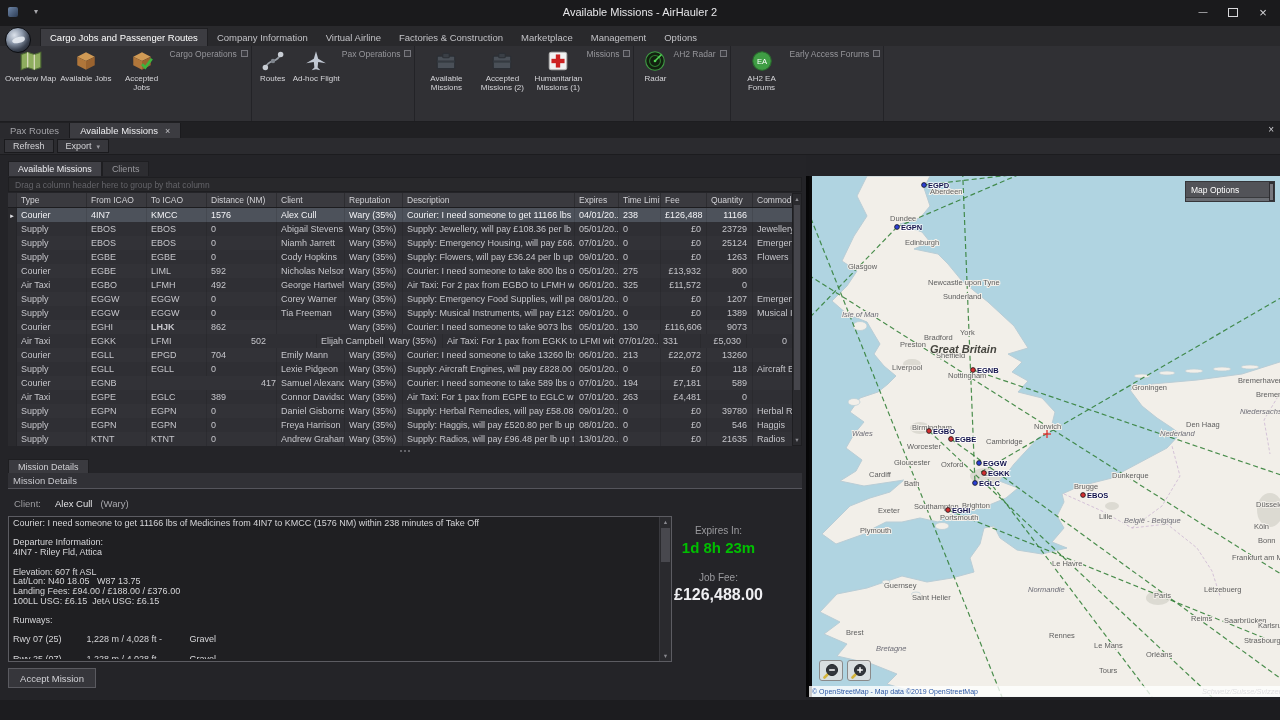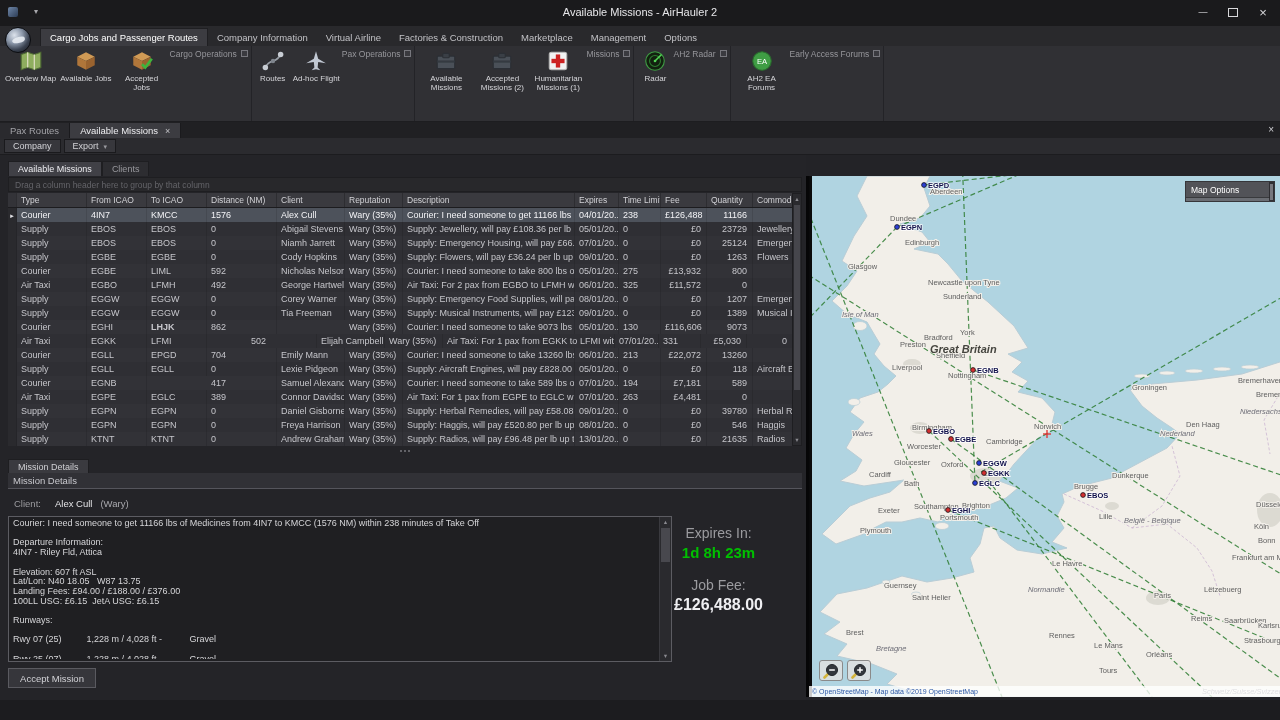--- a/index.html
+++ b/index.html
@@ -82,21 +82,21 @@
 .desc-box{position:absolute;left:8px;top:361px;width:664px;height:146px;background:#1f1f22;border:1px solid #5c5c62;overflow:hidden;}
 .desc-text{position:absolute;left:4px;top:2px;right:15px;bottom:2px;overflow:hidden;}
 .desc-line{font-size:9px;line-height:9.7px;color:#d6d6d9;white-space:pre;overflow:hidden;}
 .desc-scroll{position:absolute;right:0;top:0;bottom:0;width:12px;background:#2a2a2e;border-left:1px solid #3a3a3f;}
 .ds-arrow{height:10px;text-align:center;line-height:10px;font-size:5.5px;color:#8a8a90;}
 .ds-arrow.up::before{content:"▲";}
 .ds-arrow.down::before{content:"▼";}
 .ds-arrow.down{position:absolute;bottom:0;left:0;right:0;}
 .ds-thumb{position:absolute;left:1px;right:1px;top:11px;height:34px;background:#48484e;}
 .fee-panel{position:absolute;left:636px;top:370px;width:165px;text-align:center;}
-.fee-panel .small-lbl{font-size:14px;color:#9b9b9f;}
+.fee-panel .small-lbl{font-size:10px;color:#9b9b9f;}
 .expires-value{font-size:15px;font-weight:bold;color:#00bf00;margin:3px 0 16px;}
 .fee-value{font-size:16px;font-weight:bold;color:#efeff2;margin-top:3px;}
 .accept-btn{position:absolute;left:8px;top:513px;width:88px;height:20px;background:#36363b;border:1px solid #5a5a60;color:#d2d2d6;font-size:9.5px;font-family:"Liberation Sans",sans-serif;}
 
 
 .map-pane{position:absolute;left:806px;top:176px;width:474px;height:521px;background:#0a0a0b;border-left:3px solid #060607;}
 .map-inner{position:absolute;left:3px;top:0;width:471px;height:521px;overflow:hidden;background:#b0d4e1;}
 .map-inner svg{display:block;}
 .route{stroke:#2e7d32;stroke-width:1.2;stroke-dasharray:5 3;opacity:.85;}
 .coast{fill:#f2efe9;stroke:#b9cdd6;stroke-width:1;}
@@ -293,21 +293,21 @@
       </div>
     </div>
 
   <div class="doc-tabs">
     <div class="dtab">Pax Routes</div>
       <div class="dtab active closable">Available Missions</div>
       <span class="doc-close"></span>
   </div>
 
   <div class="toolbar">
-    <button class="tbtn">Company</button>
+    <button class="tbtn">Refresh</button>
     <button class="tbtn caret">Export</button>
   </div>
 
   <div class="left-pane">
     <div class="sub-tabs">
         <div class="stab active">Available Missions</div>
         <div class="stab">Clients</div>
       </div>
     <div class="group-bar">Drag a column header here to group by that column</div>
     <div class="grid-head">
@@ -504,21 +504,21 @@
           <div class="g-cell" style="width: 42px;">0</div>
           <div class="g-cell num" style="width: 46px;">£0</div>
           <div class="g-cell num" style="width: 46px;">118</div>
           <div class="g-cell" style="width: 60px;">Aircraft Engi...</div>
         </div>
         <div class="g-row">
           <div class="g-cell gutter"></div>
           <div class="g-cell" style="width: 70px;">Courier</div>
           <div class="g-cell" style="width: 60px;">EGNB</div>
           <div class="g-cell" style="width: 60px; margin-top: 48px;">EDGF</div>
-          <div class="g-cell" style="width: 70px;">417</div>
+          <div class="g-cell" style="width: 70px; text-align: right;">417</div>
           <div class="g-cell" style="width: 68px;">Samuel Alexander</div>
           <div class="g-cell" style="width: 58px;">Wary (35%)</div>
           <div class="g-cell" style="width: 172px;">Courier: I need someone to take 589 lbs of Medic...</div>
           <div class="g-cell" style="width: 44px;">07/01/20...</div>
           <div class="g-cell" style="width: 42px;">194</div>
           <div class="g-cell num" style="width: 46px;">£7,181</div>
           <div class="g-cell num" style="width: 46px;">589</div>
           <div class="g-cell" style="width: 60px;"></div>
         </div>
         <div class="g-row odd">

